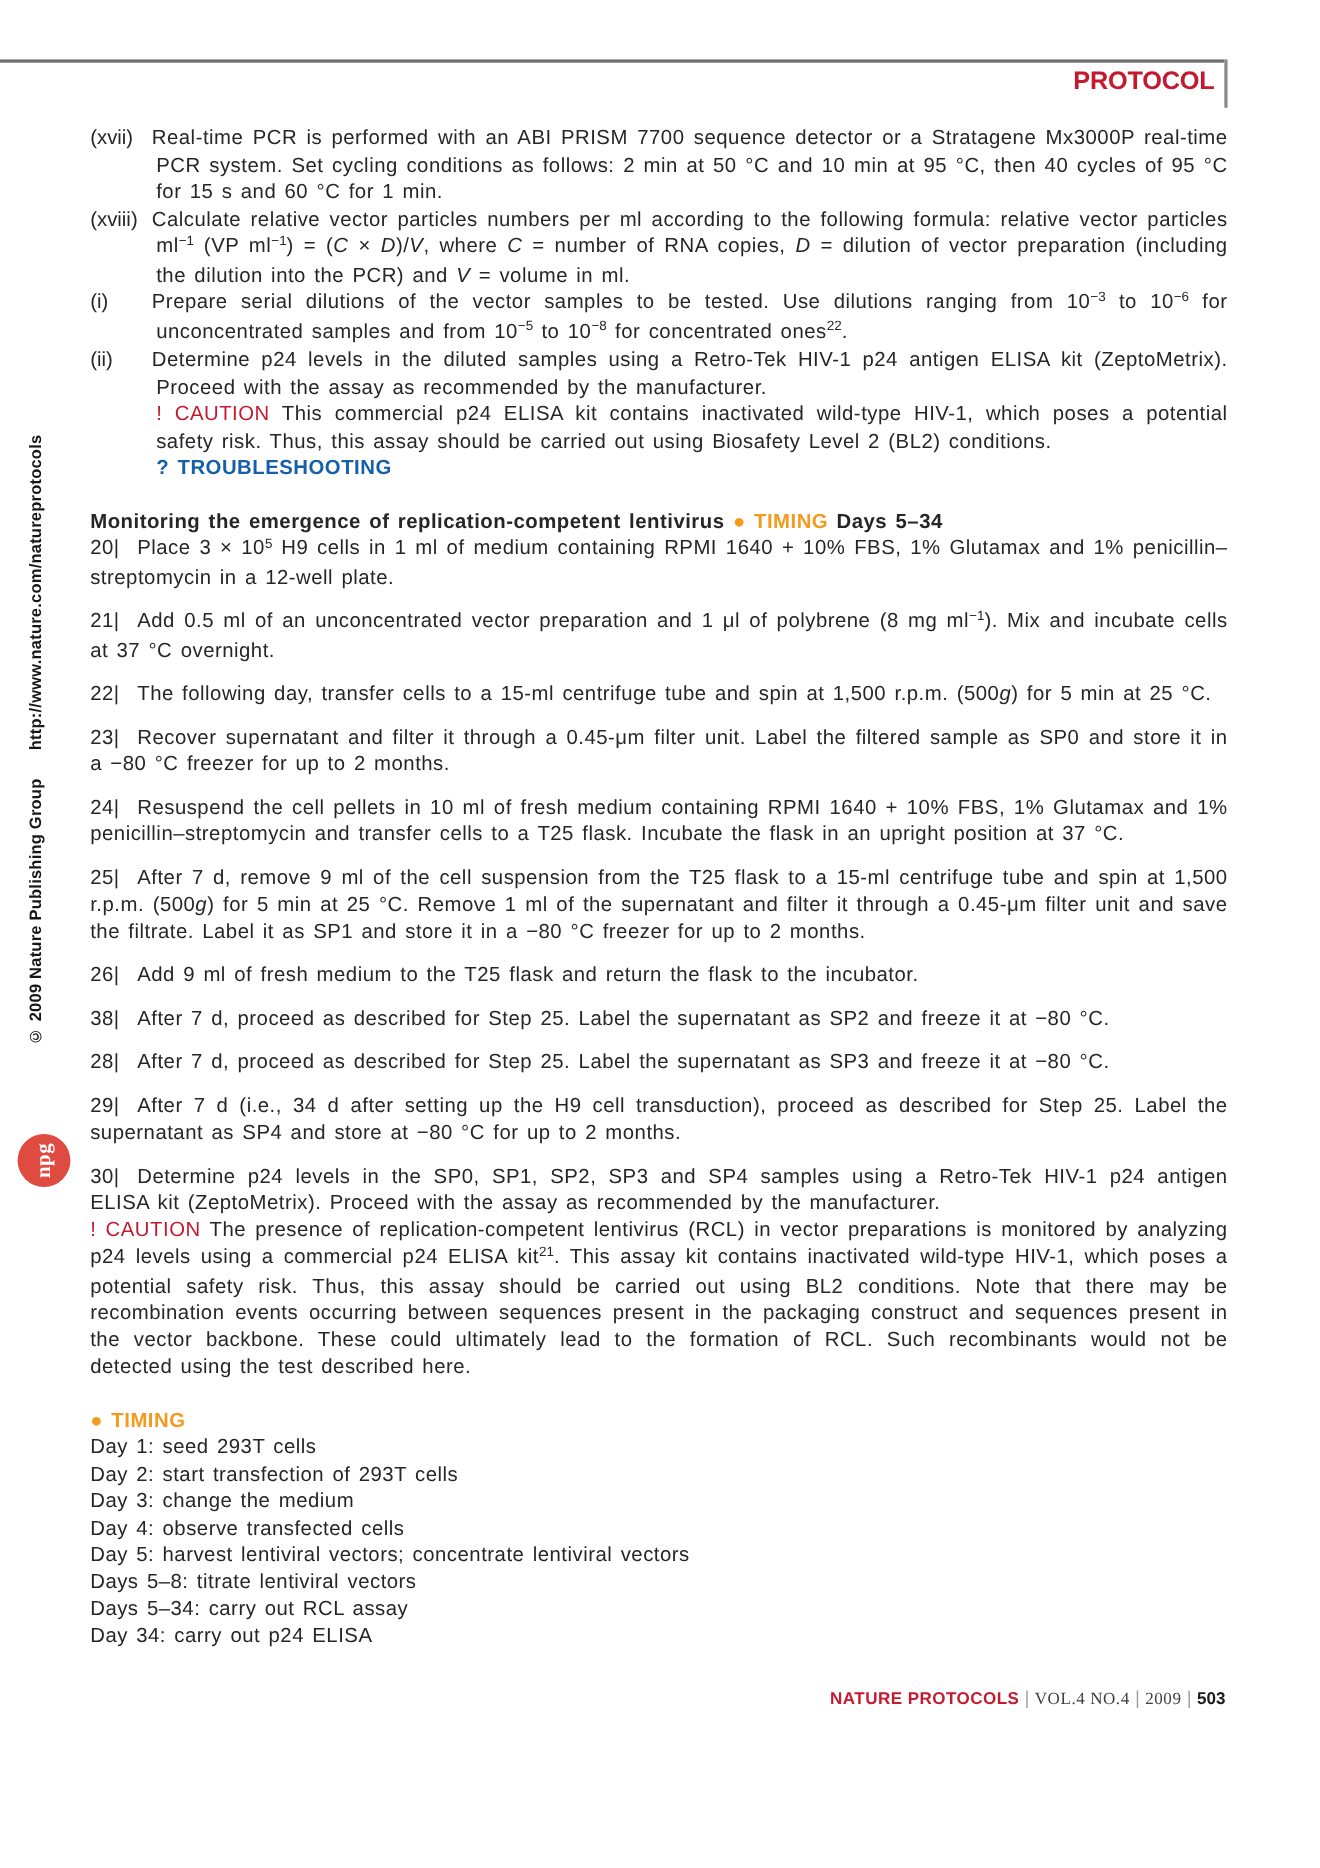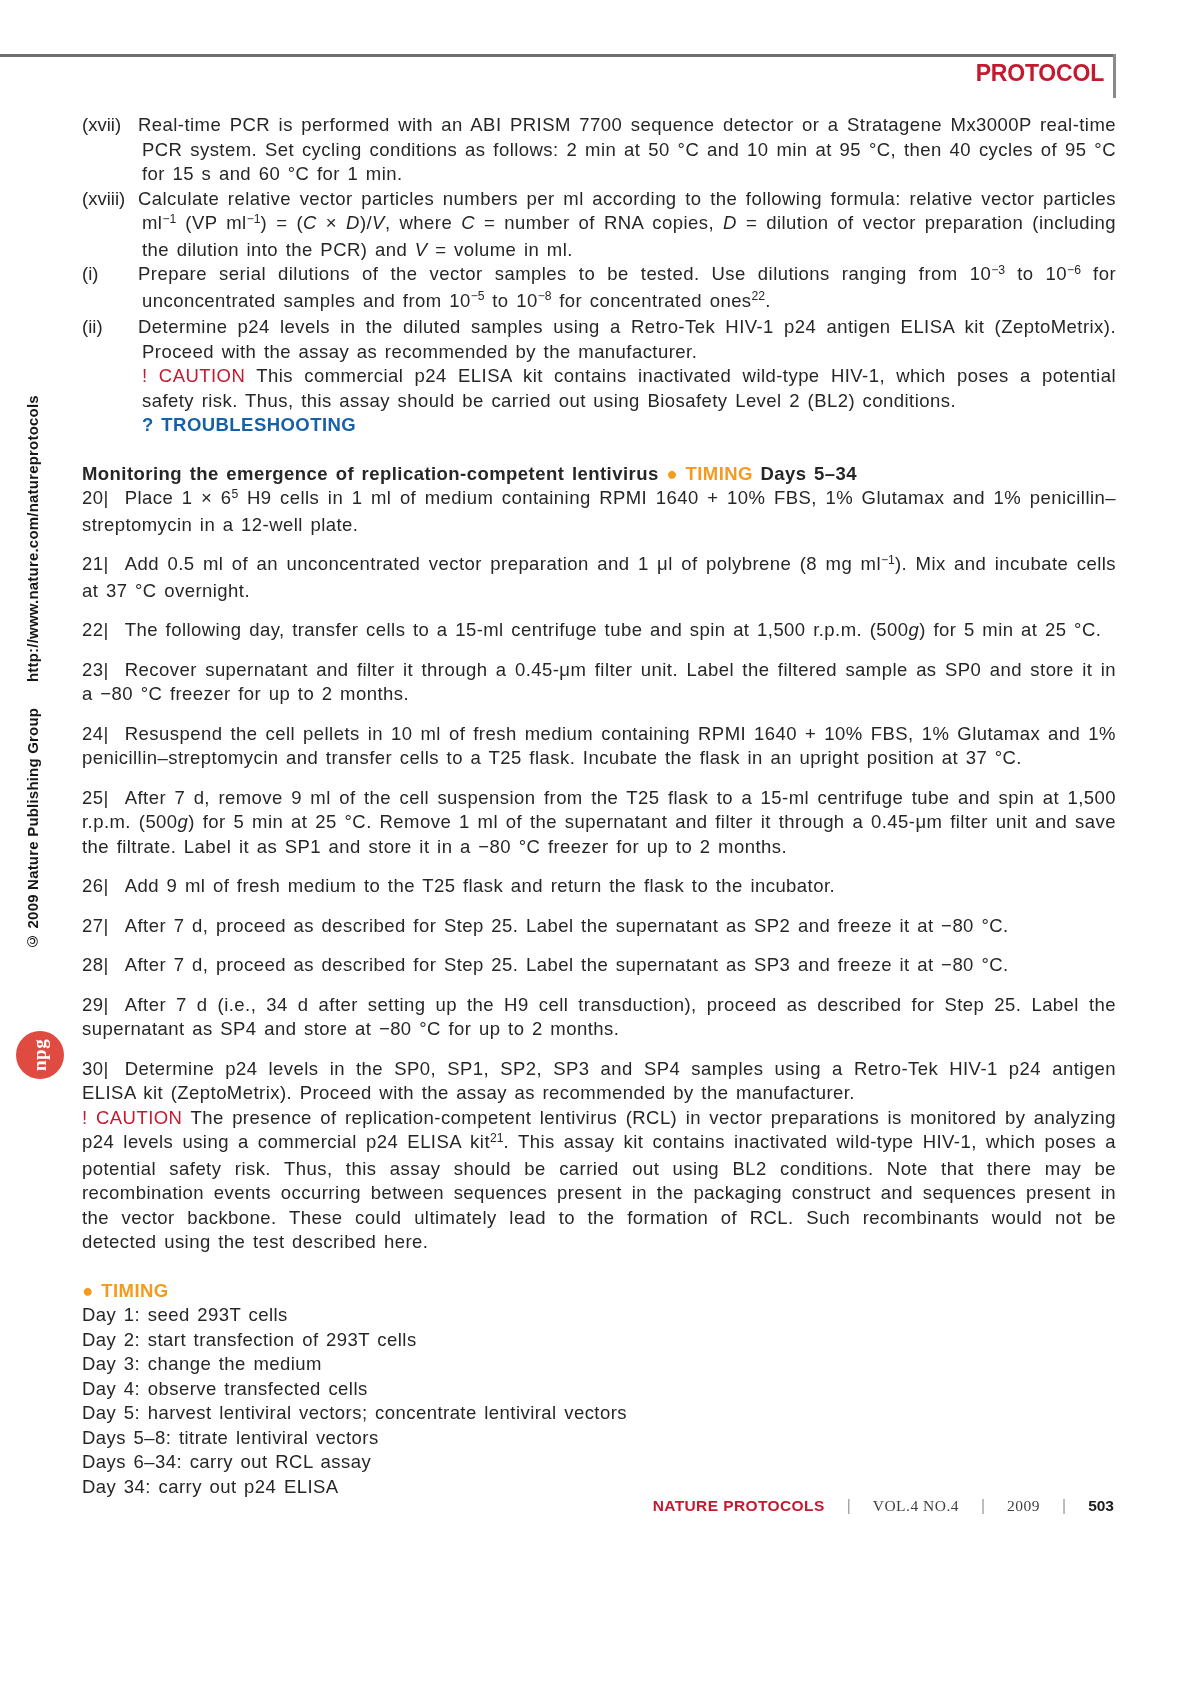--- a/index.html
+++ b/index.html
@@ -58,22 +58,22 @@
   }
   .step-num{font-weight:400;padding-right:16px;}
   .sty-b{font-weight:700;}
   .sty-i{font-style:italic;}
   .sty-sup{font-size:66%;position:relative;top:-0.5em;letter-spacing:0;}
   .sty-caution{color:var(--c-red,#c41a30);font-weight:400;}
   .sty-trouble{color:var(--c-blue,#1660a8);font-weight:700;}
   .sty-timing{color:var(--c-orange,#f49b1d);font-weight:700;}
   
   .footer{
-    position:absolute;right:86px;top:1497px;
-    display:flex;align-items:baseline;gap:22px;
+    position:absolute;right:86px;top:1536px;
+    display:flex;align-items:baseline;gap:5px;
     font-size:15.5px;white-space:nowrap;
   }
   .footer .journal{font-weight:700;color:var(--c-red,#c41a30);letter-spacing:0.4px;}
   .footer .sep{color:var(--c-footer_sep,#9b9b9b);font-weight:400;transform:scaleY(1.1);}
   .footer .serif{font-family:"Liberation Serif","DejaVu Serif",serif;color:var(--c-footer_text,#3e3e3e);letter-spacing:0.5px;}
   .footer .pagenum{font-weight:700;color:#1a1a1a;}
 </style>
 </head>
 <body>
 
@@ -90,39 +90,39 @@
   <div class="npg-logo">
     <div class="npg-text">npg</div>
   </div>
 
   <div class="content" id="content-host">
       <div class="block block-item"><span class="item-label">(xvii)</span><span>Real-time PCR is performed with an ABI PRISM 7700 sequence detector or a Stratagene Mx3000P real-time PCR system. Set cycling conditions as follows: 2 min at 50 °C and 10 min at 95 °C, then 40 cycles of 95 °C for 15 s and 60 °C for 1 min.</span></div>
       <div class="block block-item"><span class="item-label">(xviii)</span><span>Calculate relative vector particles numbers per ml according to the following formula: relative vector particles ml</span><span class="sty-sup">−1</span><span> (VP ml</span><span class="sty-sup">−1</span><span>) = (</span><span class="sty-i">C</span><span> × </span><span class="sty-i">D</span><span>)/</span><span class="sty-i">V</span><span>, where </span><span class="sty-i">C</span><span> = number of RNA copies, </span><span class="sty-i">D</span><span> = dilution of vector preparation (including the dilution into the PCR) and </span><span class="sty-i">V</span><span> = volume in ml.</span></div>
       <div class="block block-item"><span class="item-label">(i)</span><span>Prepare serial dilutions of the vector samples to be tested. Use dilutions ranging from 10</span><span class="sty-sup">−3</span><span> to 10</span><span class="sty-sup">−6</span><span> for unconcentrated samples and from 10</span><span class="sty-sup">−5</span><span> to 10</span><span class="sty-sup">−8</span><span> for concentrated ones</span><span class="sty-sup">22</span><span>.</span></div>
       <div class="block block-item"><span class="item-label">(ii)</span><span>Determine p24 levels in the diluted samples using a Retro-Tek HIV-1 p24 antigen ELISA kit (ZeptoMetrix). Proceed with the assay as recommended by the manufacturer.</span><br><span class="sty-caution">! CAUTION</span><span> This commercial p24 ELISA kit contains inactivated wild-type HIV-1, which poses a potential safety risk. Thus, this assay should be carried out using Biosafety Level 2 (BL2) conditions.</span><br><span class="sty-trouble">? TROUBLESHOOTING</span></div>
       <div class="block block-section-heading"><span class="sty-b">Monitoring the emergence of replication-competent lentivirus </span><span class="sty-timing">● TIMING</span><span class="sty-b"> Days 5–34</span></div>
-      <div class="block block-step"><span class="step-num">20|</span><span>Place 1 × 6</span><span class="sty-sup">5</span><span> H9 cells in 1 ml of medium containing RPMI 1640 + 10% FBS, 1% Glutamax and 1% penicillin–streptomycin in a 12-well plate.</span></div>
+      <div class="block block-step"><span class="step-num">20|</span><span>Place 3 × 10</span><span class="sty-sup">5</span><span> H9 cells in 1 ml of medium containing RPMI 1640 + 10% FBS, 1% Glutamax and 1% penicillin–streptomycin in a 12-well plate.</span></div>
       <div class="block block-step"><span class="step-num">21|</span><span>Add 0.5 ml of an unconcentrated vector preparation and 1 μl of polybrene (8 mg ml</span><span class="sty-sup">−1</span><span>). Mix and incubate cells at 37 °C overnight.</span></div>
       <div class="block block-step"><span class="step-num">22|</span><span>The following day, transfer cells to a 15-ml centrifuge tube and spin at 1,500 r.p.m. (500</span><span class="sty-i">g</span><span>) for 5 min at 25 °C.</span></div>
       <div class="block block-step"><span class="step-num">23|</span><span>Recover supernatant and filter it through a 0.45-μm filter unit. Label the filtered sample as SP0 and store it in a −80 °C freezer for up to 2 months.</span></div>
       <div class="block block-step"><span class="step-num">24|</span><span>Resuspend the cell pellets in 10 ml of fresh medium containing RPMI 1640 + 10% FBS, 1% Glutamax and 1% penicillin–streptomycin and transfer cells to a T25 flask. Incubate the flask in an upright position at 37 °C.</span></div>
       <div class="block block-step"><span class="step-num">25|</span><span>After 7 d, remove 9 ml of the cell suspension from the T25 flask to a 15-ml centrifuge tube and spin at 1,500 r.p.m. (500</span><span class="sty-i">g</span><span>) for 5 min at 25 °C. Remove 1 ml of the supernatant and filter it through a 0.45-μm filter unit and save the filtrate. Label it as SP1 and store it in a −80 °C freezer for up to 2 months.</span></div>
       <div class="block block-step"><span class="step-num">26|</span><span>Add 9 ml of fresh medium to the T25 flask and return the flask to the incubator.</span></div>
-      <div class="block block-step"><span class="step-num">27|</span><span>After 7 d, proceed as described for Step 25. Label the supernatant as SP2 and freeze it at −80 °C.</span></div>
+      <div class="block block-step"><span class="step-num">38|</span><span>After 7 d, proceed as described for Step 25. Label the supernatant as SP2 and freeze it at −80 °C.</span></div>
       <div class="block block-step"><span class="step-num">28|</span><span>After 7 d, proceed as described for Step 25. Label the supernatant as SP3 and freeze it at −80 °C.</span></div>
       <div class="block block-step"><span class="step-num">29|</span><span>After 7 d (i.e., 34 d after setting up the H9 cell transduction), proceed as described for Step 25. Label the supernatant as SP4 and store at −80 °C for up to 2 months.</span></div>
       <div class="block block-step"><span class="step-num">30|</span><span>Determine p24 levels in the SP0, SP1, SP2, SP3 and SP4 samples using a Retro-Tek HIV-1 p24 antigen ELISA kit (ZeptoMetrix). Proceed with the assay as recommended by the manufacturer.</span><br><span class="sty-caution">! CAUTION</span><span> The presence of replication-competent lentivirus (RCL) in vector preparations is monitored by analyzing p24 levels using a commercial p24 ELISA kit</span><span class="sty-sup">21</span><span>. This assay kit contains inactivated wild-type HIV-1, which poses a potential safety risk. Thus, this assay should be carried out using BL2 conditions. Note that there may be recombination events occurring between sequences present in the packaging construct and sequences present in the vector backbone. These could ultimately lead to the formation of RCL. Such recombinants would not be detected using the test described here.</span></div>
       <div class="block block-timing-title"><span class="sty-timing">● TIMING</span></div>
       <div class="block block-line"><span>Day 1: seed 293T cells</span></div>
       <div class="block block-line"><span>Day 2: start transfection of 293T cells</span></div>
       <div class="block block-line"><span>Day 3: change the medium</span></div>
       <div class="block block-line"><span>Day 4: observe transfected cells</span></div>
       <div class="block block-line"><span>Day 5: harvest lentiviral vectors; concentrate lentiviral vectors</span></div>
       <div class="block block-line"><span>Days 5–8: titrate lentiviral vectors</span></div>
-      <div class="block block-line"><span>Days 6–34: carry out RCL assay</span></div>
+      <div class="block block-line"><span>Days 5–34: carry out RCL assay</span></div>
       <div class="block block-line"><span>Day 34: carry out p24 ELISA</span></div>
     </div>
 
   <div class="footer">
     <span class="journal">NATURE PROTOCOLS</span>
     <span class="sep">|</span>
     <span class="serif">VOL.4 NO.4</span>
     <span class="sep">|</span>
     <span class="serif">2009</span>
     <span class="sep">|</span>

